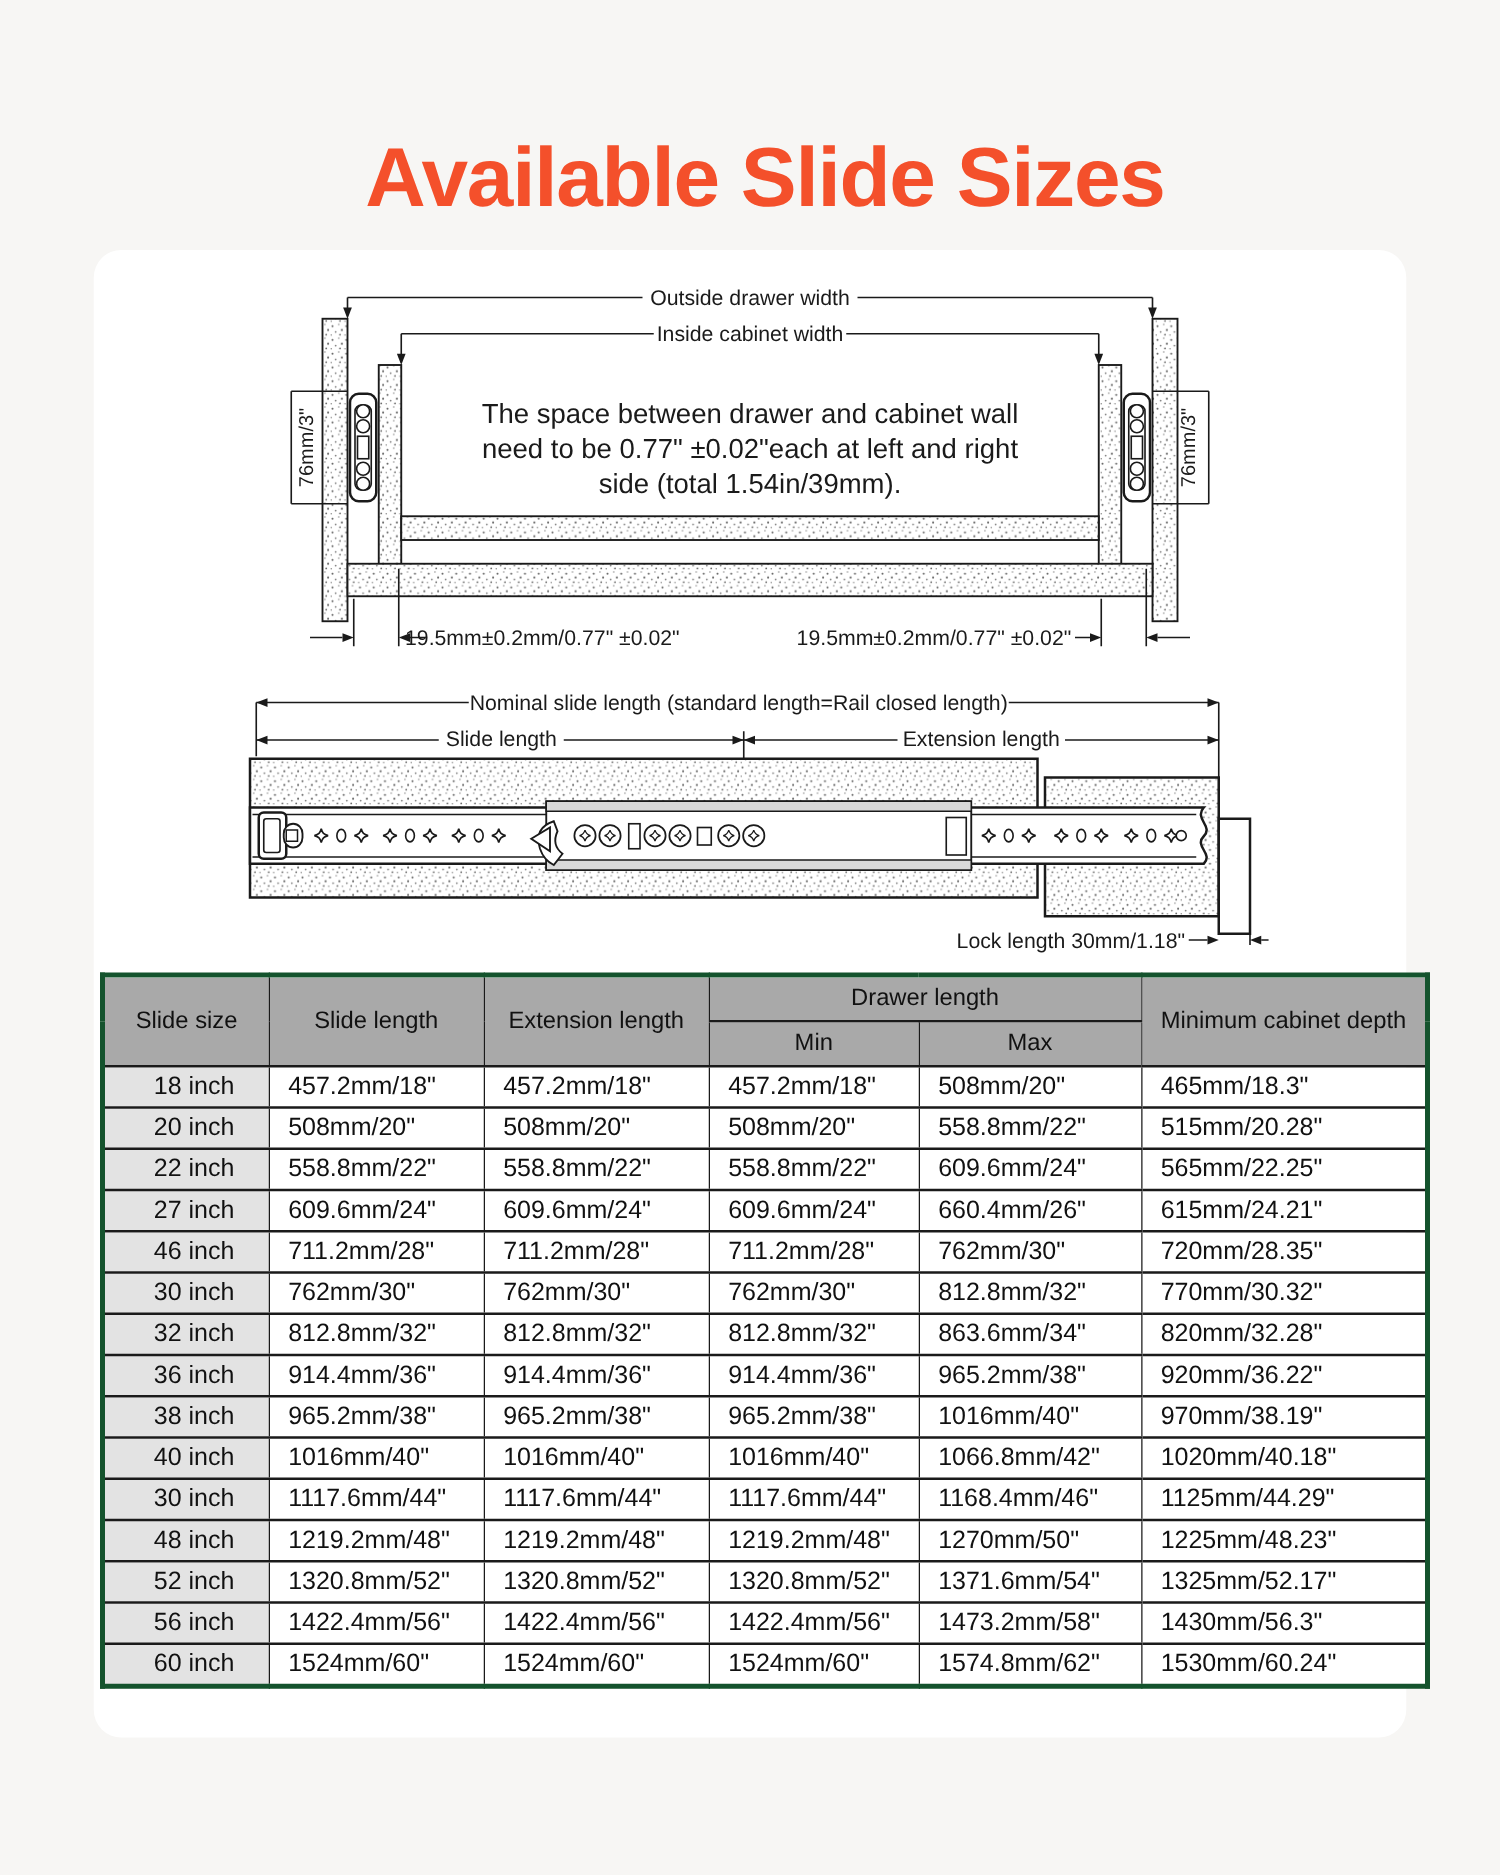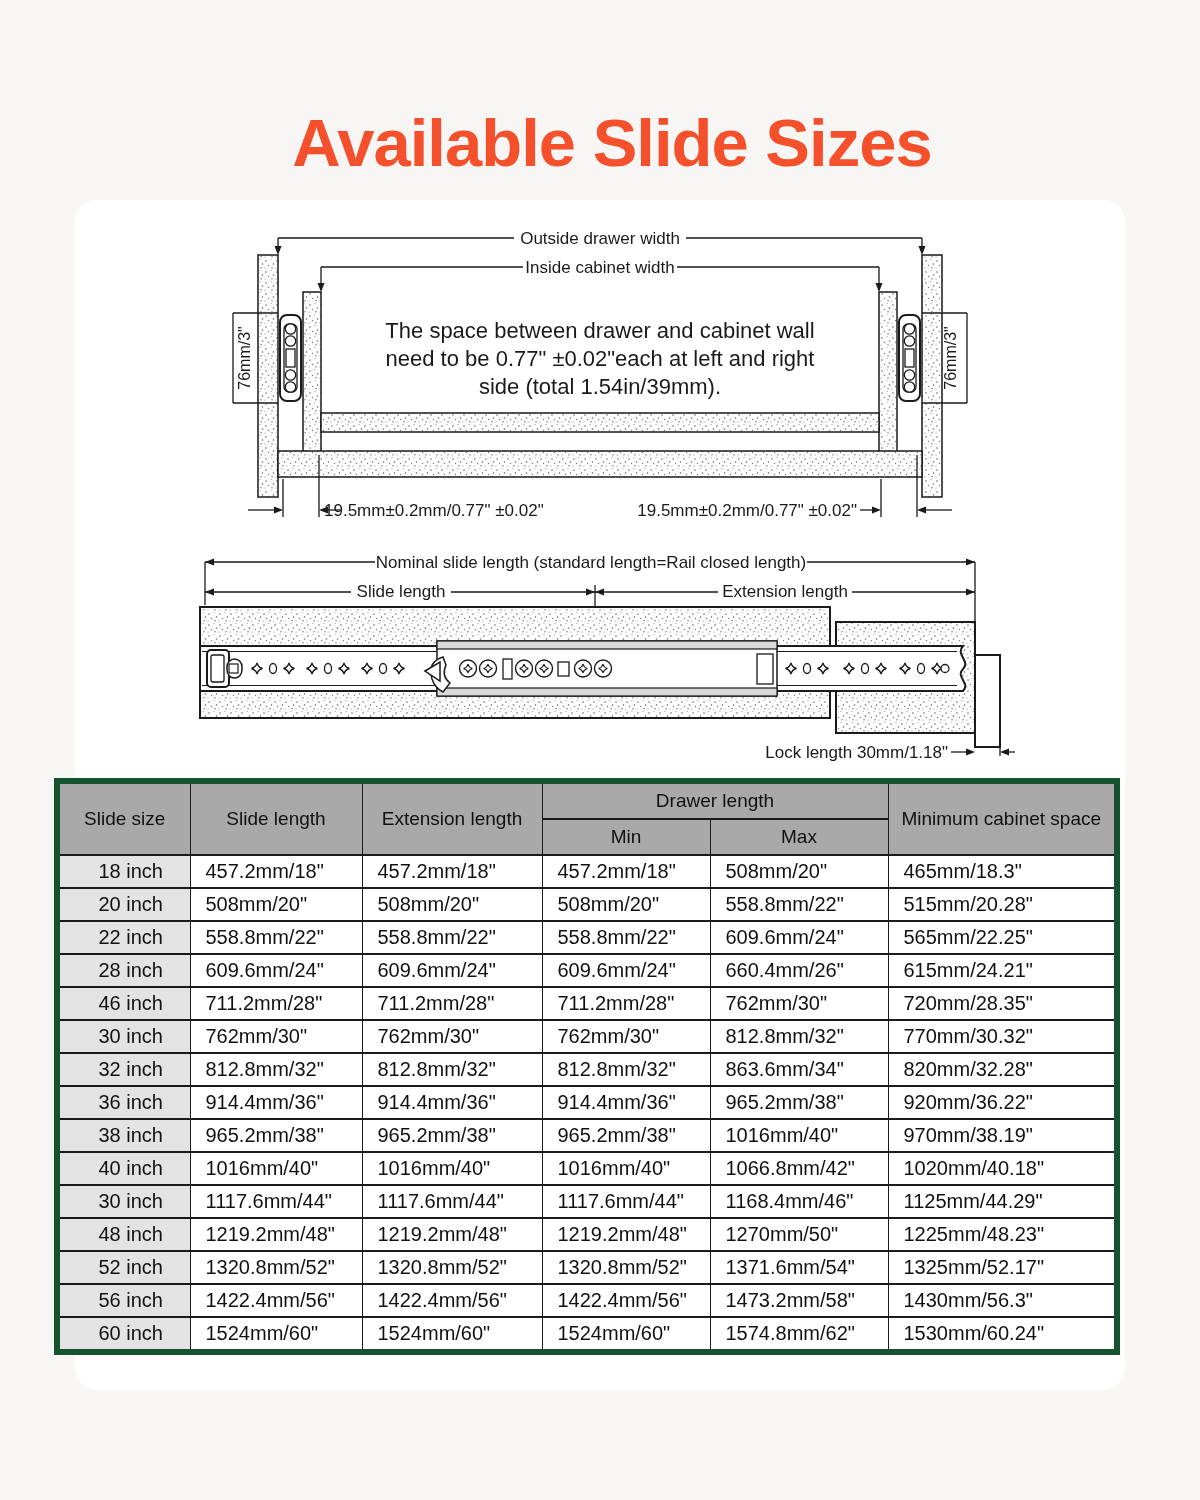--- a/index.html
+++ b/index.html
@@ -4,22 +4,22 @@
 <style>
   html,body{margin:0;padding:0;}
   body{font-family:"Liberation Sans","DejaVu Sans",sans-serif;}
   .stage{position:relative;width:1200px;height:1500px;background:#F7F6F4;overflow:hidden;}
   .page-title{position:absolute;top:92px;left:0;width:1200px;margin:12px;text-align:center;
     font-size:67px;font-weight:800;color:#F4502B;letter-spacing:-1px;}
   .card{position:absolute;left:75px;top:200px;width:1050px;height:1190px;background:#FFFFFF;border-radius:22px;}
   .diag{position:absolute;}
   #diag-width{left:220px;top:225px;}
   #diag-length{left:185px;top:545px;}
-  .spec-table{position:absolute;left:54px;top:778px;width:1060px;border-collapse:collapse;
-    table-layout:fixed;border:6px solid #14532d;font-size:20px;color:#111;}
+  .spec-table{position:absolute;left:80px;top:778px;width:1060px;border-collapse:collapse;
+    table-layout:fixed;border:4px solid #14532d;font-size:20px;color:#111;}
   .spec-table th,.spec-table td{border:1px solid #1A1A1A;border-top-width:2px;border-bottom-width:2px;
     padding:0;white-space:nowrap;overflow:hidden;}
   .spec-table th{background:#A9A9A9;font-weight:400;font-size:19px;text-align:center;}
   .spec-table thead tr.h1 th{height:34px;}
   .spec-table thead tr.h2 th{height:34px;}
   .spec-table td{height:31px;background:#FFFFFF;padding-left:15px;text-align:left;}
   .spec-table td.c0{background:#E3E3E3;text-align:center;padding-left:12px;margin-top:36px;}
   svg text{font-family:"Liberation Sans","DejaVu Sans",sans-serif;fill:#1A1A1A;}
 </style>
 </head>
@@ -232,21 +232,21 @@
       <col style="width:168px">
         <col style="width:178px">
         <col style="width:229px">
     </colgroup>
     <thead>
       <tr class="h1">
         <th rowspan="2">Slide size</th>
         <th rowspan="2">Slide length</th>
         <th rowspan="2">Extension length</th>
         <th colspan="2">Drawer length</th>
-        <th rowspan="2">Minimum cabinet space</th>
+        <th rowspan="2">Minimum cabinet depth</th>
       </tr>
       <tr class="h2">
         <th>Min</th>
         <th>Max</th>
       </tr>
     </thead>
     <tbody>
         <tr>
           <td class="c0">18 inch</td>
           <td>457.2mm/18"</td>
@@ -265,21 +265,21 @@
         </tr>
         <tr>
           <td class="c0">22 inch</td>
           <td>558.8mm/22"</td>
           <td>558.8mm/22"</td>
           <td>558.8mm/22"</td>
           <td>609.6mm/24"</td>
           <td>565mm/22.25"</td>
         </tr>
         <tr>
-          <td class="c0">28 inch</td>
+          <td class="c0">27 inch</td>
           <td>609.6mm/24"</td>
           <td>609.6mm/24"</td>
           <td>609.6mm/24"</td>
           <td>660.4mm/26"</td>
           <td>615mm/24.21"</td>
         </tr>
         <tr>
           <td class="c0">46 inch</td>
           <td>711.2mm/28"</td>
           <td>711.2mm/28"</td>

